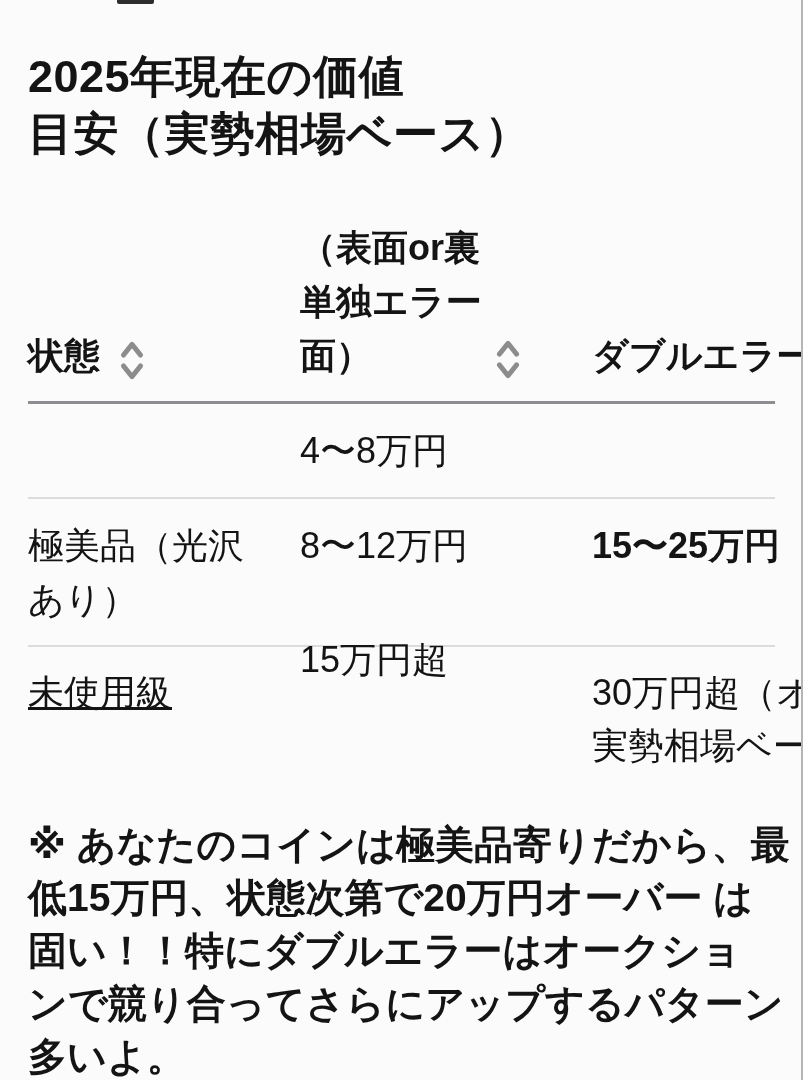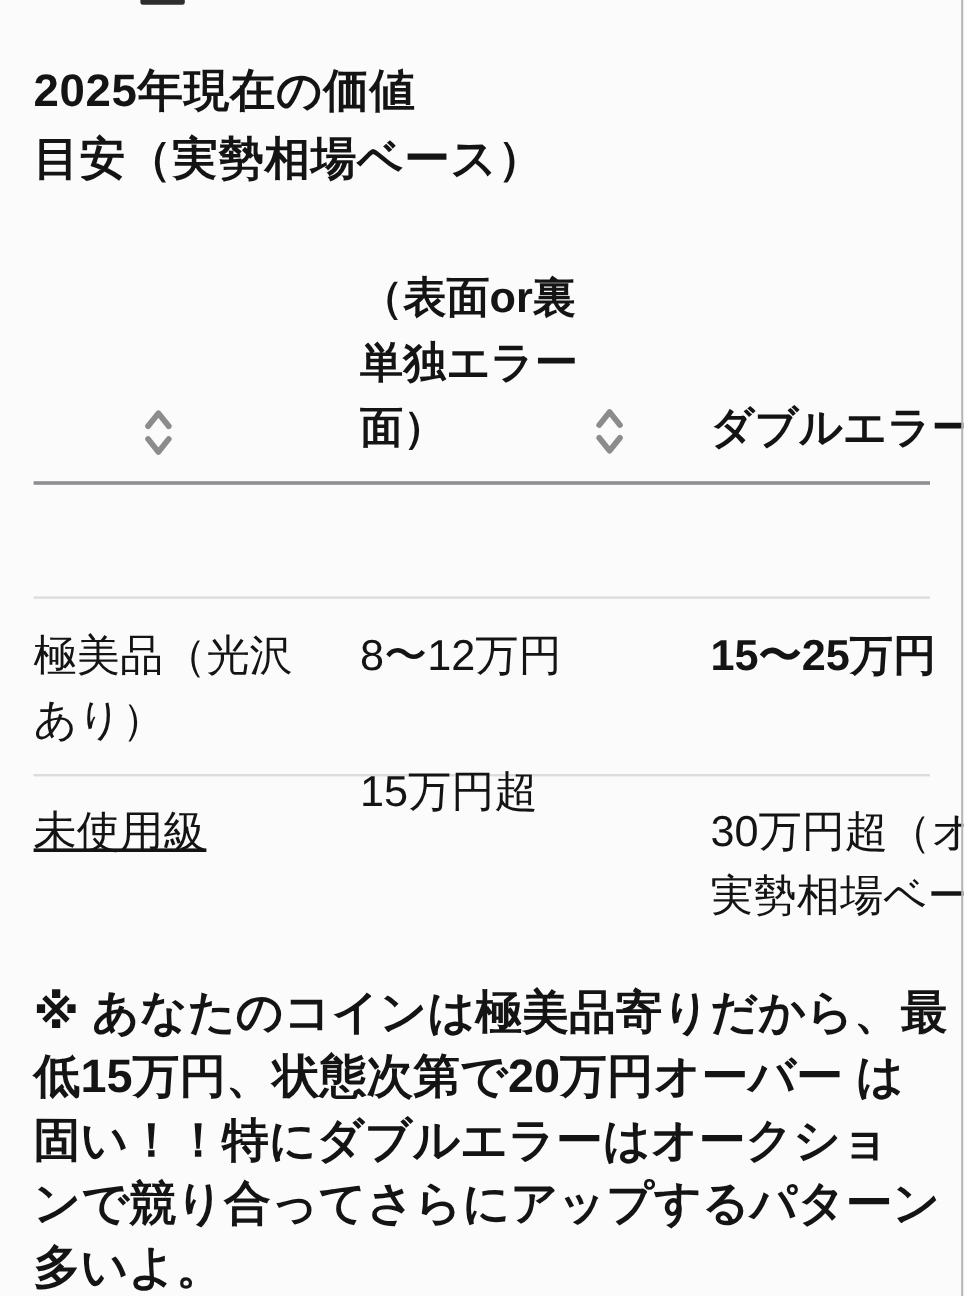--- a/index.html
+++ b/index.html
@@ -21,21 +21,21 @@
     width: 37px;
     height: 9px;
     background: #2e2e2e;
     border-radius: 2px;
   }
 
   .title {
     position: absolute;
     left: 28px;
     top: 48px;
-    font-size: 38px;
+    font-size: 45px;
     line-height: 57px;
     font-weight: 800;
     letter-spacing: 0.5px;
     white-space: nowrap;
   }
 
   .cell {
     position: absolute;
     font-size: 36px;
     line-height: 54px;
@@ -90,20 +90,23 @@
 
 <div class="page">
 
   <div class="top-sliver"></div>
 
   <h1 class="title" style="margin:0;">
     <div>2025年現在の価値</div>
     <div>目安（実勢相場ベース）</div>
   </h1>
 
+  <div class="cell th col1" style="top:329px;">
+    <span>状態</span>
+  </div>
   <div class="sort-icon" style="left:118px; top:339px;">
     <svg viewBox="0 0 24 40" fill="none" stroke="currentColor" stroke-width="4.5" stroke-linecap="round" stroke-linejoin="round">
       <polyline points="4,15 12,5 20,15"></polyline>
       <polyline points="4,25 12,35 20,25"></polyline>
     </svg>
   </div>
 
   <div class="cell th col2" style="top:221px;">
     <div>（表面or裏</div>
     <div>単独エラー</div>
@@ -115,20 +118,21 @@
       <polyline points="4,25 12,35 20,25"></polyline>
     </svg>
   </div>
 
   <div class="cell th col3" style="top:329px;">
     <span>ダブルエラー</span>
   </div>
 
   <div class="divider strong" style="top:401px;"></div>
 
+  <div class="cell col2" style="top:424px;">4〜8万円</div>
 
   <div class="divider light" style="top:497px;"></div>
 
   <div class="cell col1" style="top:519px;">
     <div>極美品（光沢</div>
     <div>あり）</div>
   </div>
   <div class="cell col2" style="top:519px;">8〜12万円</div>
   <div class="cell col3 bold" style="top:519px;">15〜25万円</div>
 

